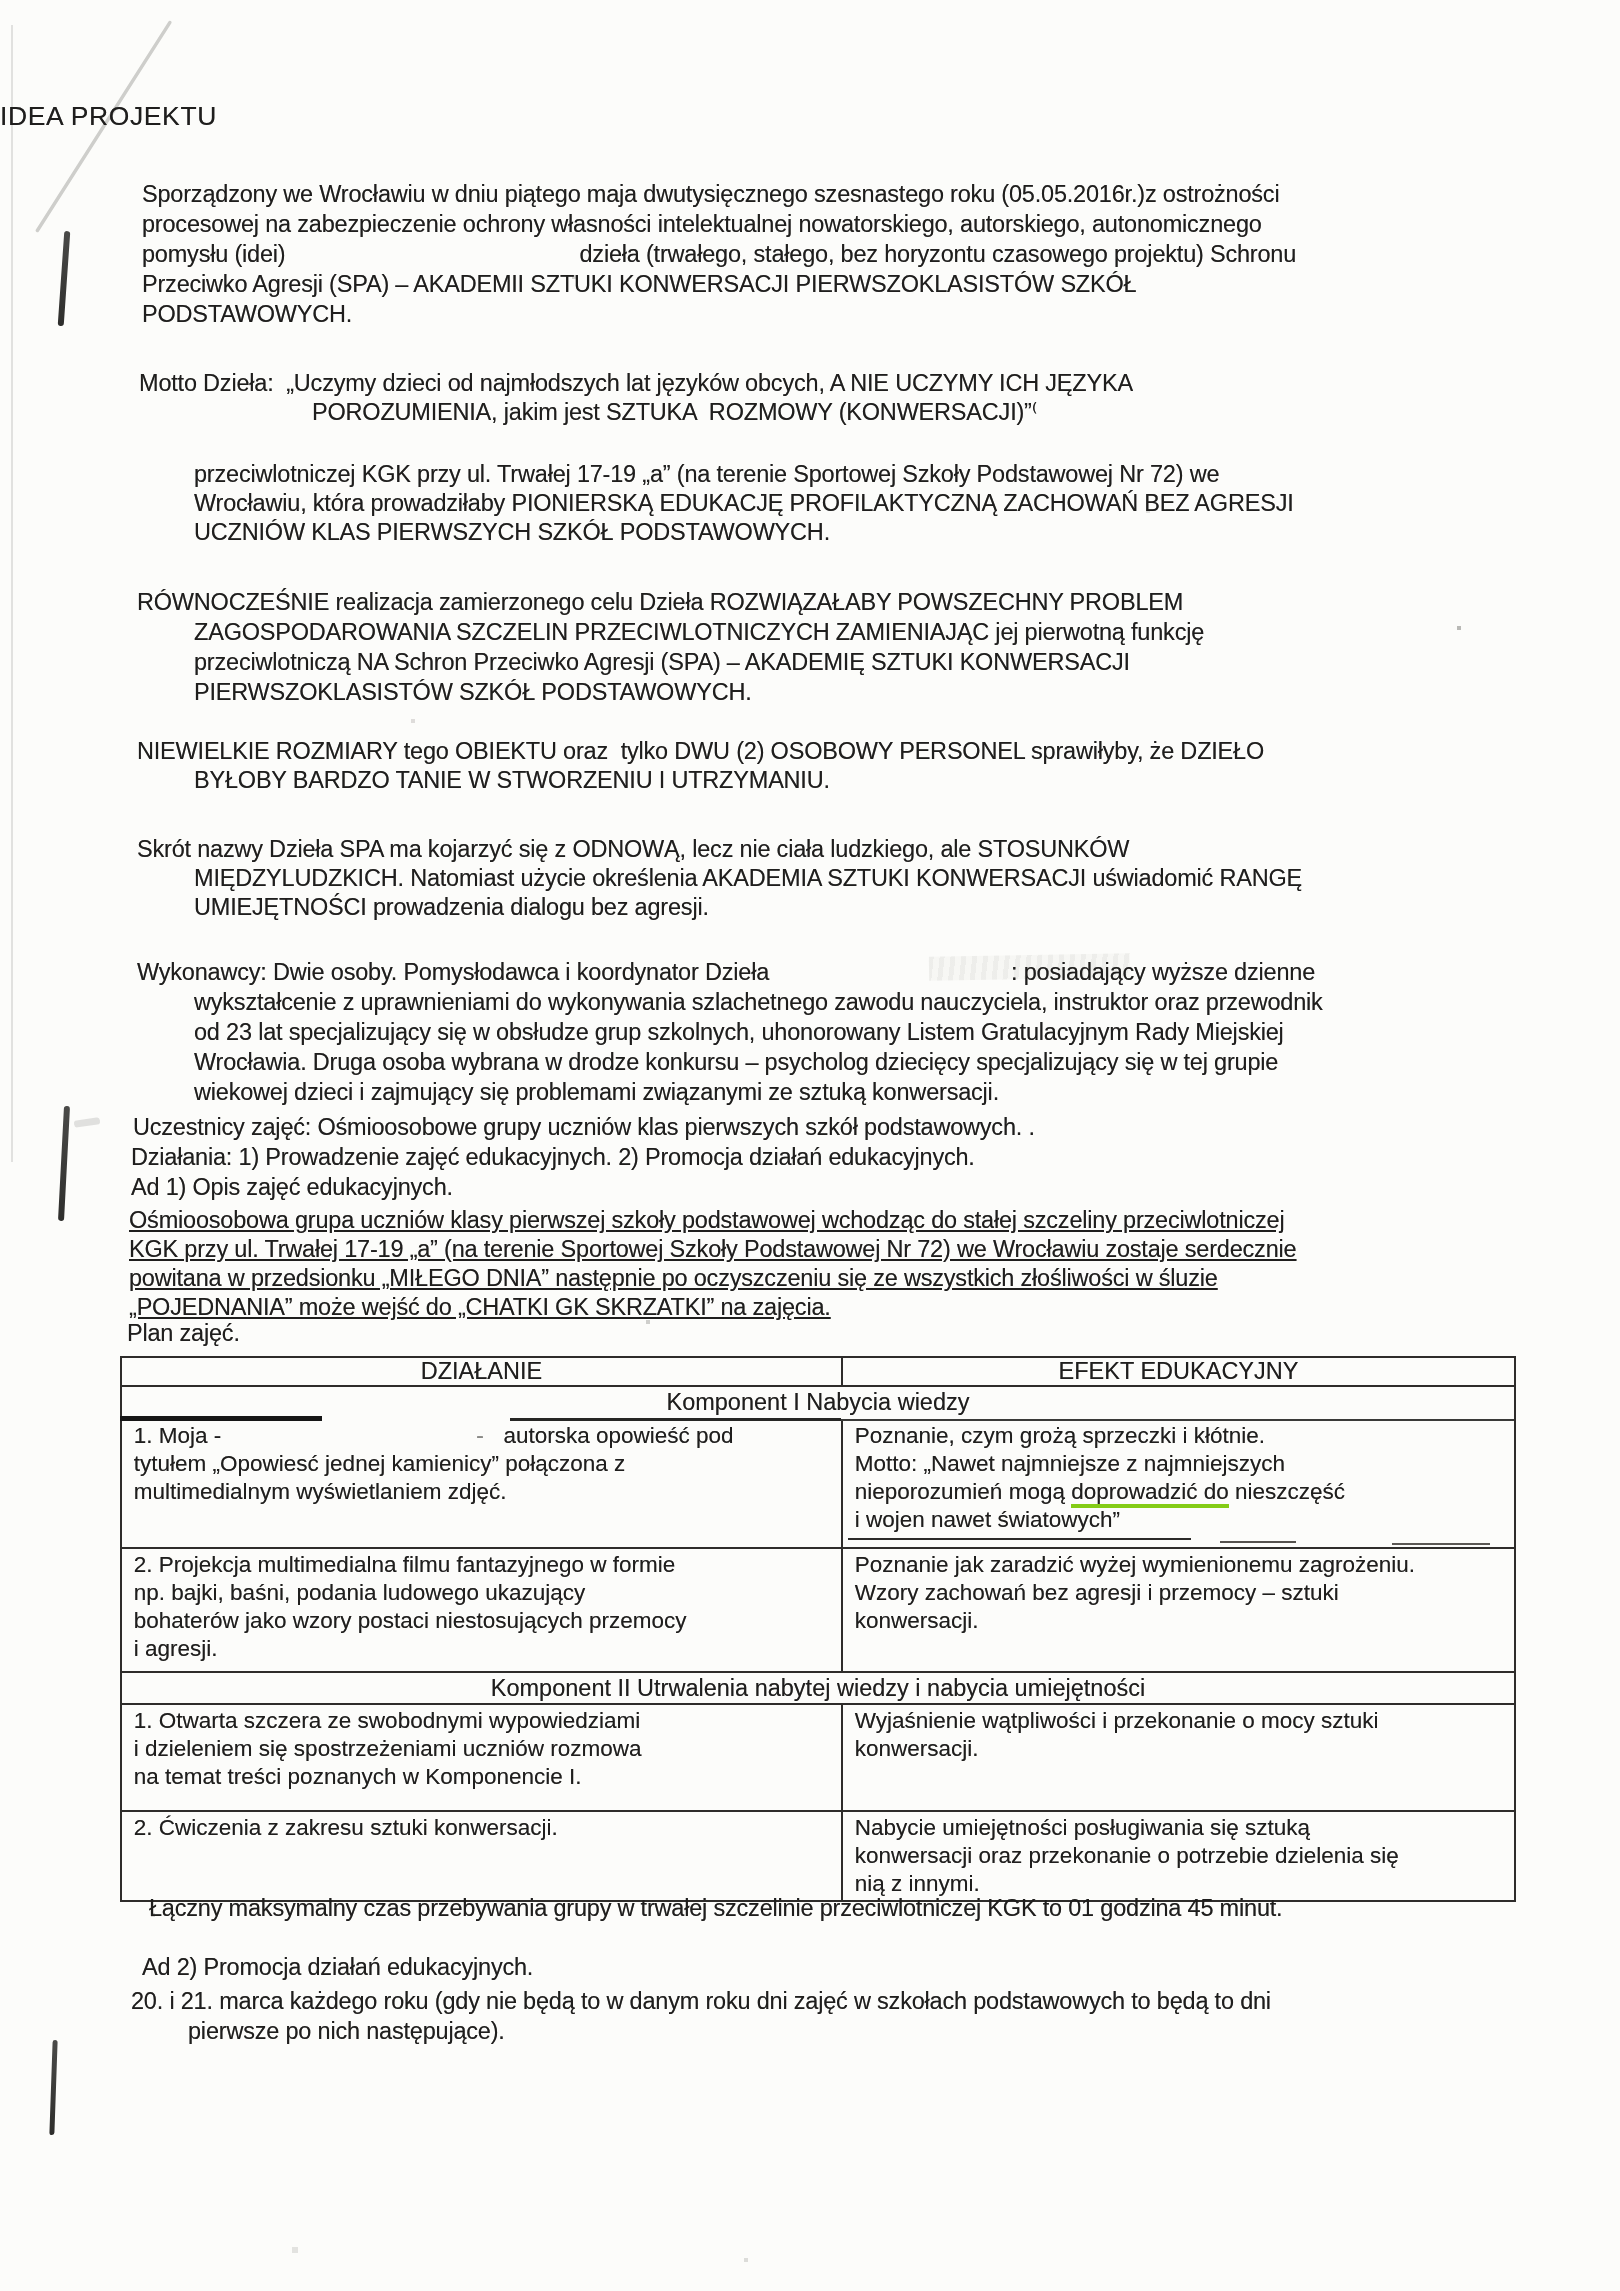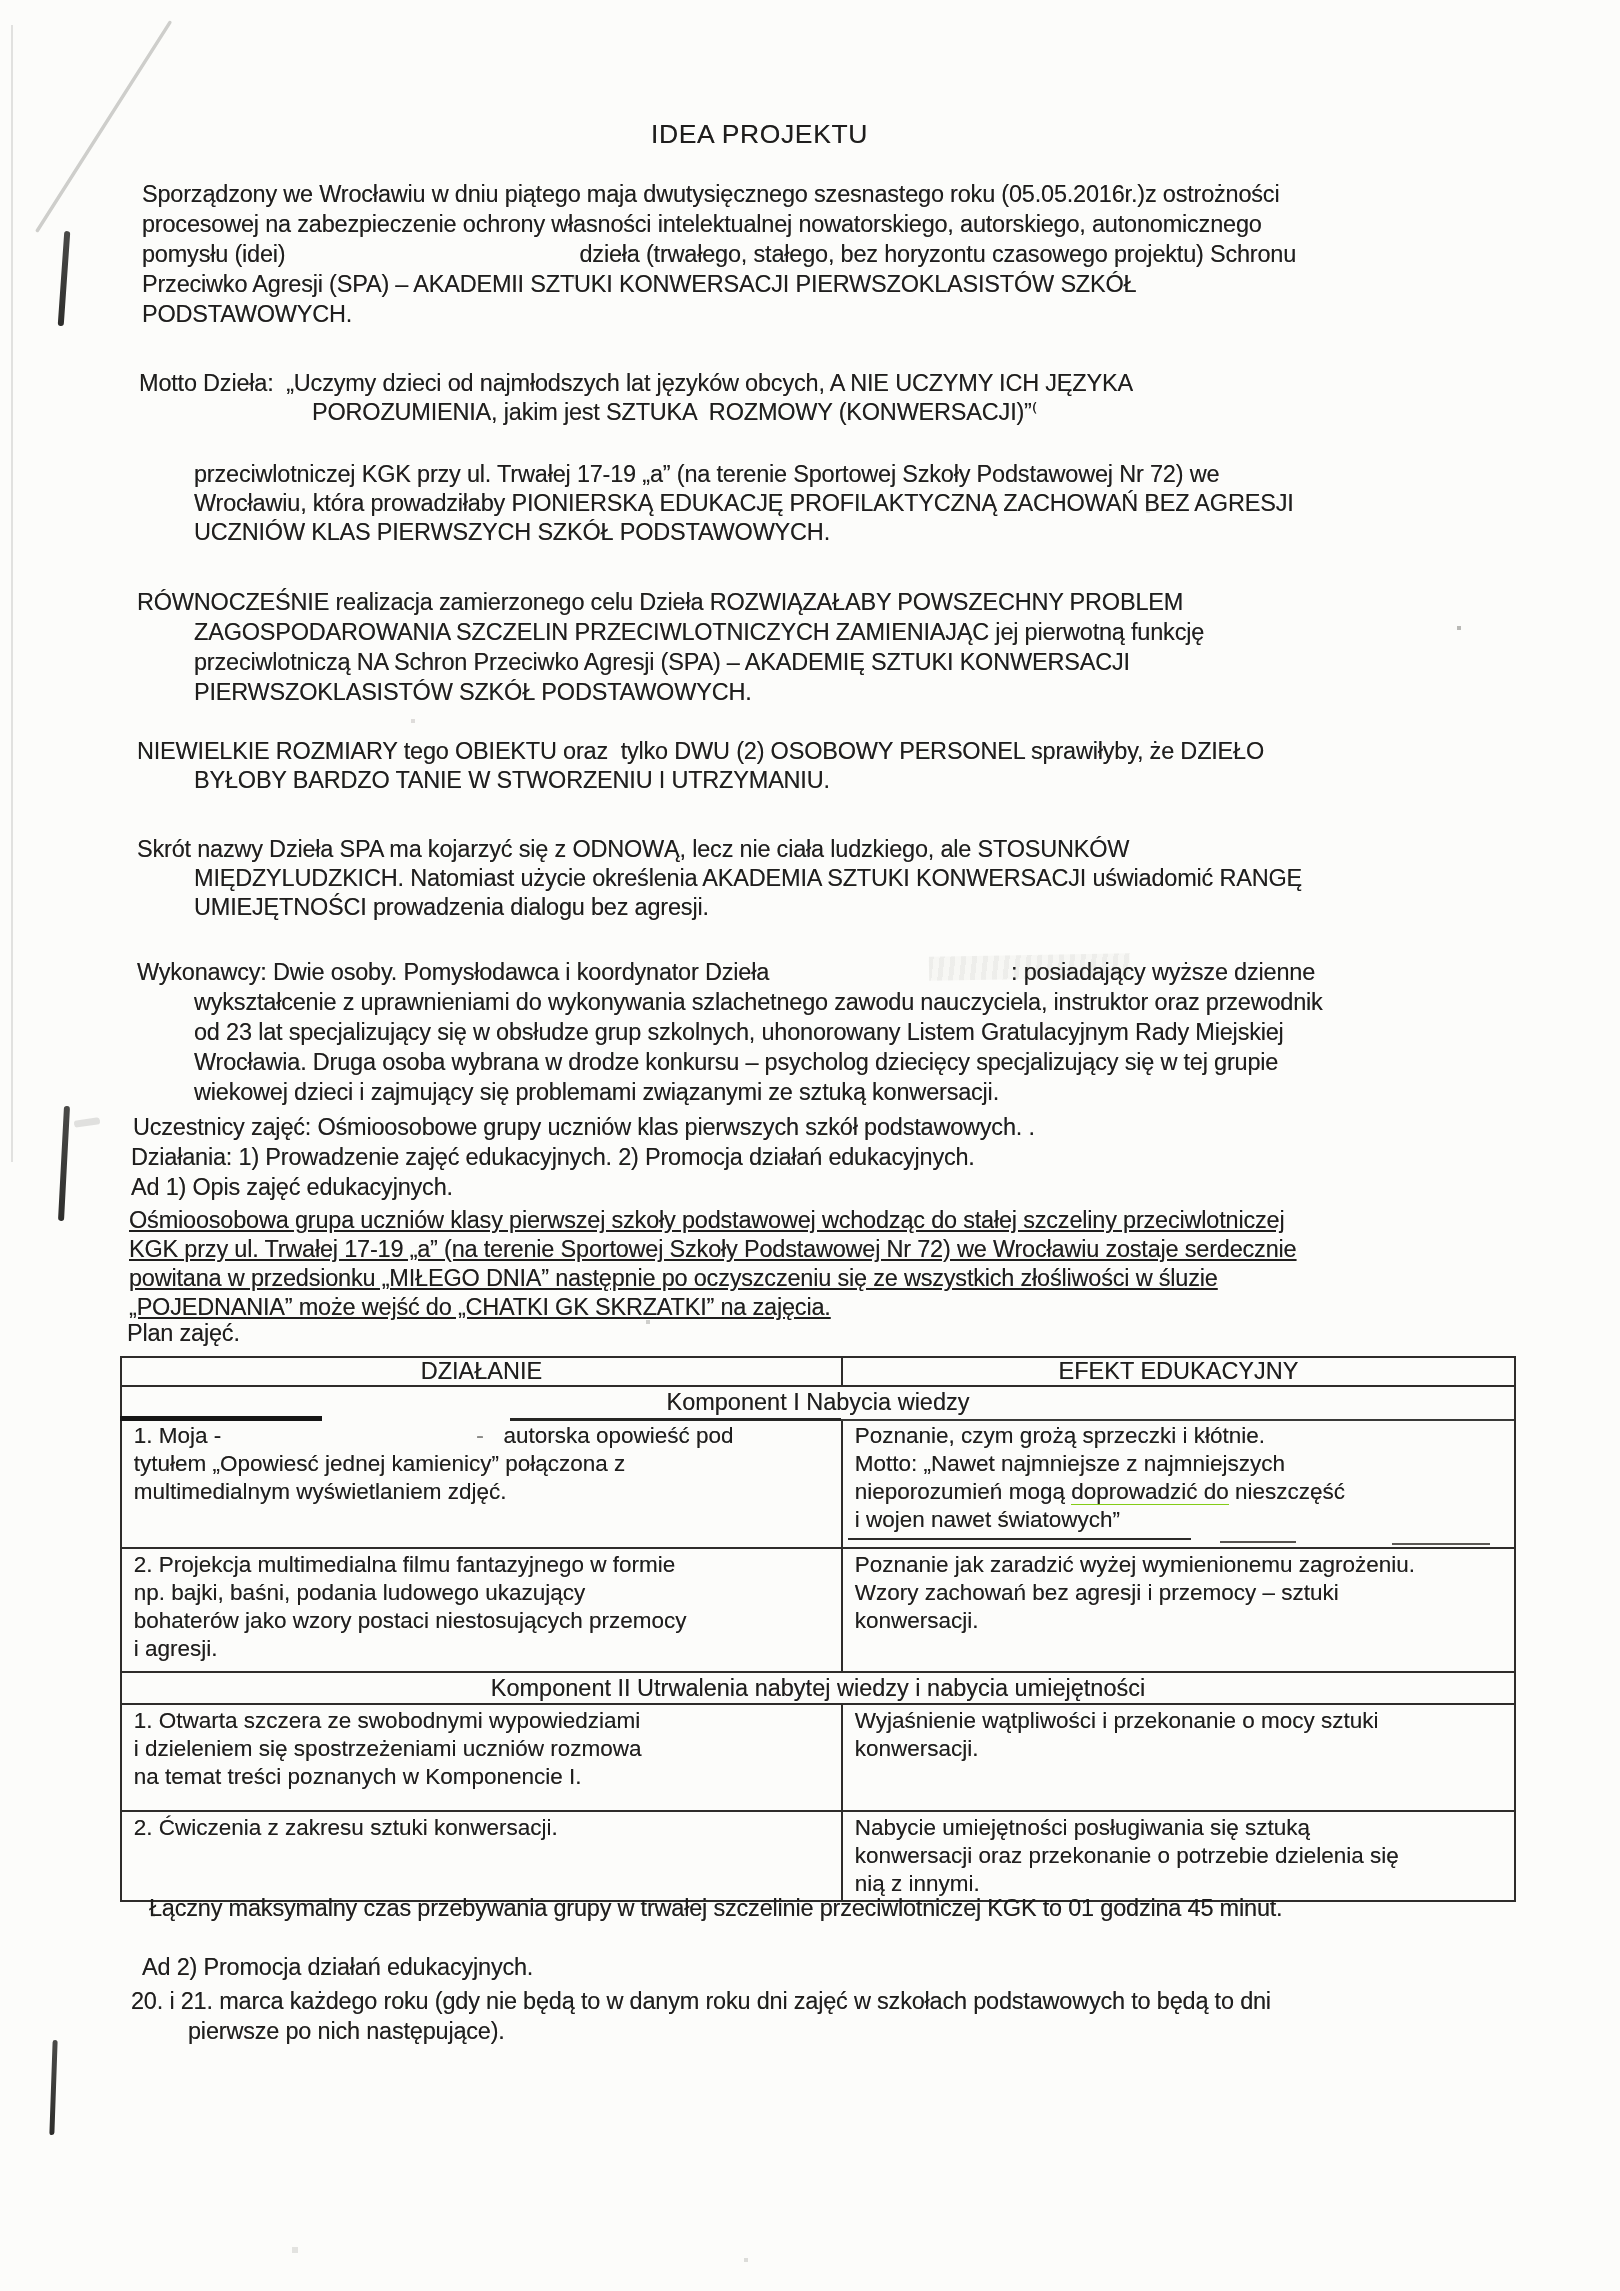--- a/index.html
+++ b/index.html
@@ -2,21 +2,21 @@
 <html lang="pl"><head>
 <meta charset="utf-8">
 <style>
   html,body{margin:0;padding:0;background:#ffffff;}
   .page{
     position:relative;width:1620px;height:2292px;background:#fcfcfa;
     font-family:"Liberation Sans","DejaVu Sans",sans-serif;color:#1f1e1d;
     overflow:hidden;
   }
   .title{
-    position:absolute;top:119px;left:0;width:1519px;text-align:center;
+    position:absolute;top:101px;left:0;width:1519px;text-align:left;
     font-size:26.5px;letter-spacing:0.6px;
     text-shadow:0 0 0.6px rgba(25,25,25,.55);
   }
   section{position:absolute;}
   .ln{
     white-space:pre;line-height:29px;font-size:23.5px;letter-spacing:-0.2px;
     text-shadow:0 0 0.6px rgba(25,25,25,.5);
   }
   .lh31 .ln{line-height:30px;}
   .ind58{margin-left:57px;}
@@ -37,21 +37,21 @@
     padding:2px 7.8px 2px 11.8px;
     text-shadow:0 0 0.6px rgba(25,25,25,.5);
   }
   .plan th{text-align:center;padding:0;line-height:26.5px;font-size:23.5px;}
   .plan tr.komp td{
     text-align:center;padding:0;line-height:30px;font-size:23.5px;
   }
   .plan tr.komp1 td{border-bottom-style:hidden;}
   .cell{white-space:pre;line-height:28px;}
   .tl{white-space:pre;line-height:28px;}
-  .uline{border-bottom:1px solid #84cc16;}
+  .uline{border-bottom:4px solid #84cc16;}
   
   .artifact{position:absolute;}
   .pen{background:linear-gradient(#4a4a48,#2e2e2c);border-radius:2.9px;}
   #pen1{left:61px;top:231px;width:5.9px;height:95px;transform:rotate(4deg);}
   #pen2{left:61px;top:1106px;width:5.9px;height:115px;transform:rotate(3deg);}
   #pen3{left:51px;top:2040px;width:4.9px;height:95px;transform:rotate(2deg);}
   #smudge-h{left:74px;top:1119px;width:25.5px;height:6.9px;background:#c9c9c6;opacity:.55;transform:rotate(-8deg);border-radius:2.9px;}
   #edge-line{left:10.8px;top:24.5px;width:2px;height:1137px;background:#d6d6d3;opacity:.7;}
   #erased-smudge{
     left:929px;top:955px;width:201px;height:23.5px;opacity:.85;transform:rotate(-1deg);

